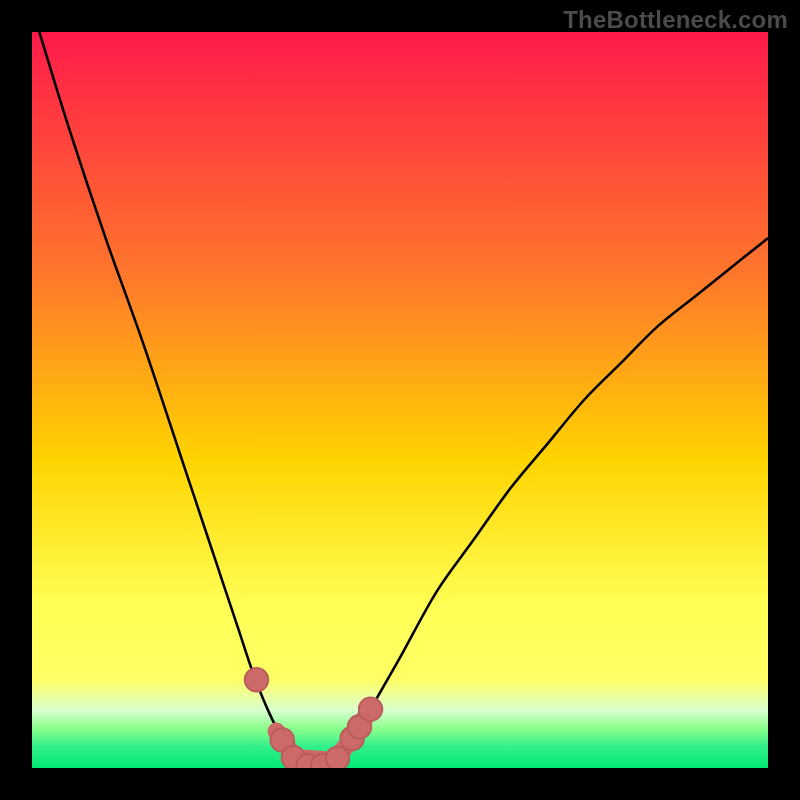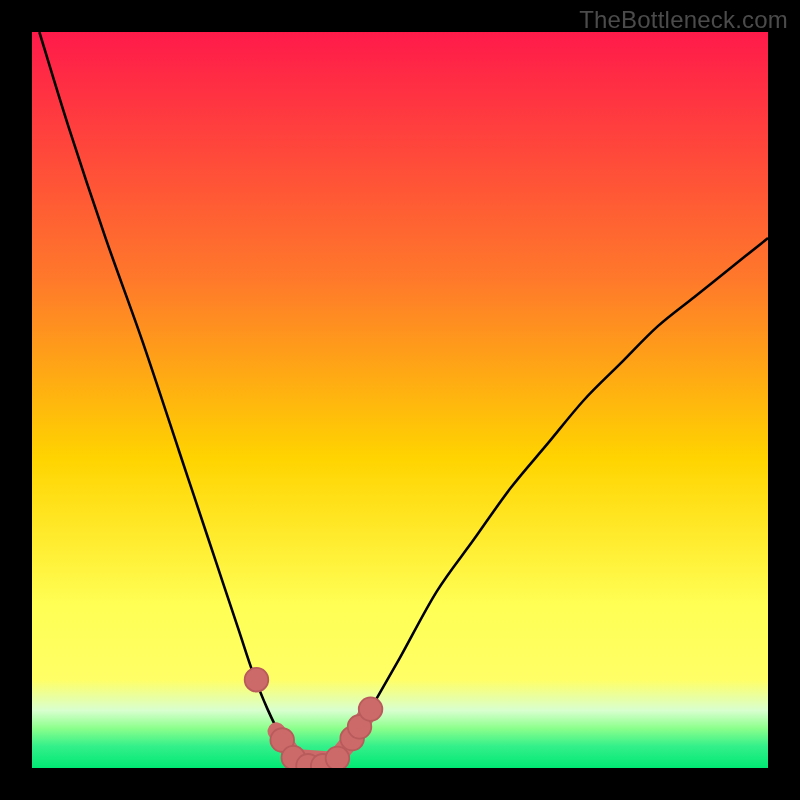--- a/index.html
+++ b/index.html
@@ -25,21 +25,21 @@
     top: 32px;
     width: 736px;
     height: 736px;
   }
   .watermark {
     position: absolute;
     top: 6px;
     right: 12px;
     color: #4b4b4b;
     font-size: 24px;
-    font-weight: 400;
+    font-weight: 700;
     letter-spacing: 0.2px;
     z-index: 10;
   }
   svg { display: block; }
 </style>
 </head>
 <body>
 
 <div class="frame">
   <div class="watermark">TheBottleneck.com</div>

